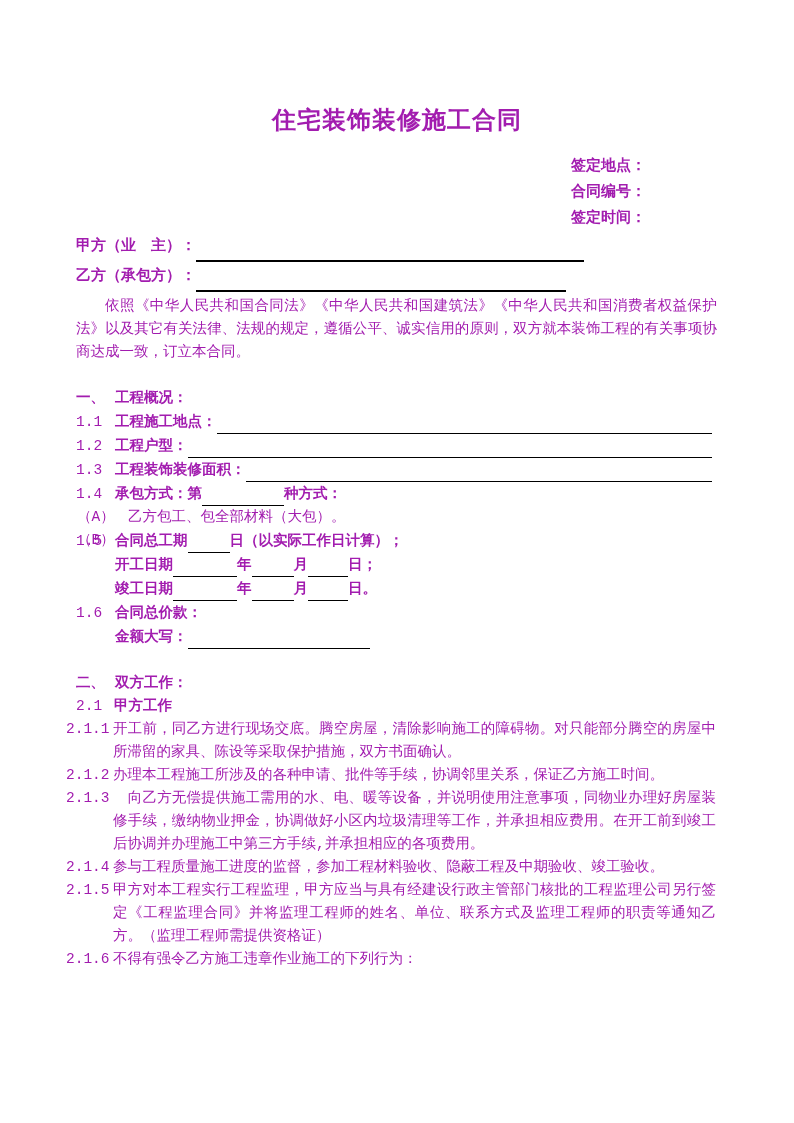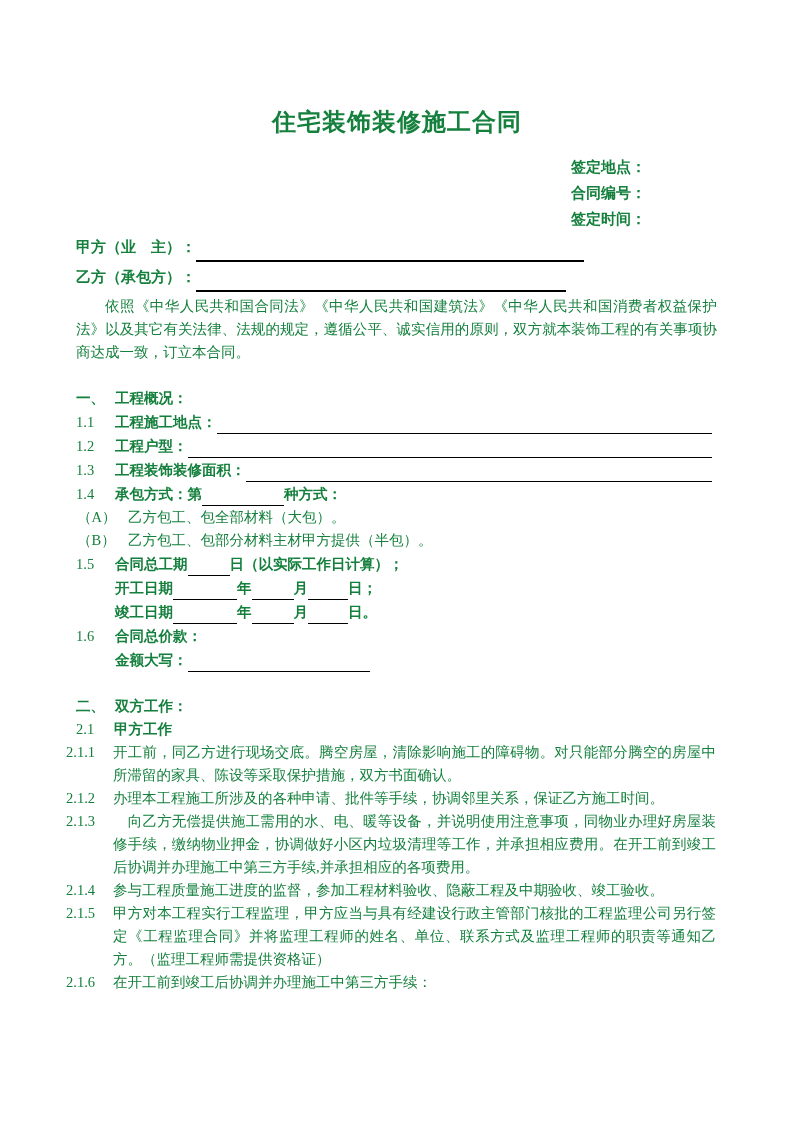--- a/index.html
+++ b/index.html
@@ -1,22 +1,22 @@
 <!DOCTYPE html>
 <html><head>
 <meta charset="utf-8">
 <style>
   html,body { margin:0; padding:0; background:#ffffff; }
   .page {
     position:relative;
     width:794px; height:1123px;
     margin:0 auto;
     background:#ffffff;
-    color:#15803d;
-    font-family:Liberation Serif, serif;
+    color:#a21caf;
+    font-family:Liberation Mono, monospace;
     overflow:hidden;
     box-sizing:border-box;
   }
   .doc-title {
     padding-top:104px;
     text-align:center;
     font-size:24px;
     font-weight:bold;
     line-height:36px;
     letter-spacing:1px;
@@ -103,32 +103,32 @@
   <div class="preamble">依照《中华人民共和国合同法》《中华人民共和国建筑法》《中华人民共和国消费者权益保护法》以及其它有关法律、法规的规定，遵循公平、诚实信用的原则，双方就本装饰工程的有关事项协商达成一致，订立本合同。</div>
 
   <div>
       <div class="section">
         <div class="sec-head"><span class="num">一、</span><span>工程概况：</span></div>
         <div class="item label"><span class="num">1.1</span><span>工程施工地点：</span><span class="blank" style="width: 495px;"></span></div>
         <div class="item label"><span class="num">1.2</span><span>工程户型：</span><span class="blank" style="width: 524px;"></span></div>
         <div class="item label"><span class="num">1.3</span><span>工程装饰装修面积：</span><span class="blank" style="width: 466px;"></span></div>
         <div class="item label"><span class="num">1.4</span><span>承包方式：第</span><span class="blank" style="width: 82px;"></span><span>种方式：</span></div>
         <div class="item option"><span class="num">（A）</span><span>乙方包工、包全部材料（大包）。</span></div>
-        <div class="item option"><span class="num">（B）</span><span>乙方包工、包部分材料主材甲方提供（半包）。</span></div>
+        <div class="item option"><span class="num">（B）</span></div>
         <div class="item label"><span class="num">1.5</span><span>合同总工期</span><span class="blank" style="width: 42px;"></span><span>日（以实际工作日计算）；</span></div>
         <div class="item label"><span>开工日期</span><span class="blank" style="width: 64px;"></span><span>年</span><span class="blank" style="width: 42px;"></span><span>月</span><span class="blank" style="width: 40px;"></span><span>日；</span></div>
         <div class="item label"><span>竣工日期</span><span class="blank" style="width: 64px;"></span><span>年</span><span class="blank" style="width: 42px;"></span><span>月</span><span class="blank" style="width: 40px;"></span><span>日。</span></div>
         <div class="item label"><span class="num">1.6</span><span>合同总价款：</span></div>
         <div class="item label"><span>金额大写：</span><span class="blank" style="width: 182px;"></span></div>
       </div>
       <div class="section">
         <div class="sec-head"><span class="num">二、</span><span>双方工作：</span></div>
         <div class="item subhead"><span class="num">2.1</span><span>甲方工作</span></div>
         <div class="item para"><span class="num">2.1.1</span><span>开工前，同乙方进行现场交底。腾空房屋，清除影响施工的障碍物。对只能部分腾空的房屋中所滞留的家具、陈设等采取保护措施，双方书面确认。</span></div>
         <div class="item para"><span class="num">2.1.2</span><span>办理本工程施工所涉及的各种申请、批件等手续，协调邻里关系，保证乙方施工时间。</span></div>
         <div class="item para"><span class="num">2.1.3</span><span>　向乙方无偿提供施工需用的水、电、暖等设备，并说明使用注意事项，同物业办理好房屋装修手续，缴纳物业押金，协调做好小区内垃圾清理等工作，并承担相应费用。在开工前到竣工后协调并办理施工中第三方手续,并承担相应的各项费用。</span></div>
         <div class="item para"><span class="num">2.1.4</span><span>参与工程质量施工进度的监督，参加工程材料验收、隐蔽工程及中期验收、竣工验收。</span></div>
         <div class="item para"><span class="num">2.1.5</span><span>甲方对本工程实行工程监理，甲方应当与具有经建设行政主管部门核批的工程监理公司另行签定《工程监理合同》并将监理工程师的姓名、单位、联系方式及监理工程师的职责等通知乙方。（监理工程师需提供资格证）</span></div>
-        <div class="item para"><span class="num">2.1.6</span><span>在开工前到竣工后协调并办理施工中第三方手续：</span></div>
+        <div class="item para"><span class="num">2.1.6</span><span>不得有强令乙方施工违章作业施工的下列行为：</span></div>
       </div>
     </div>
 
 </div>
 
 </body></html>

